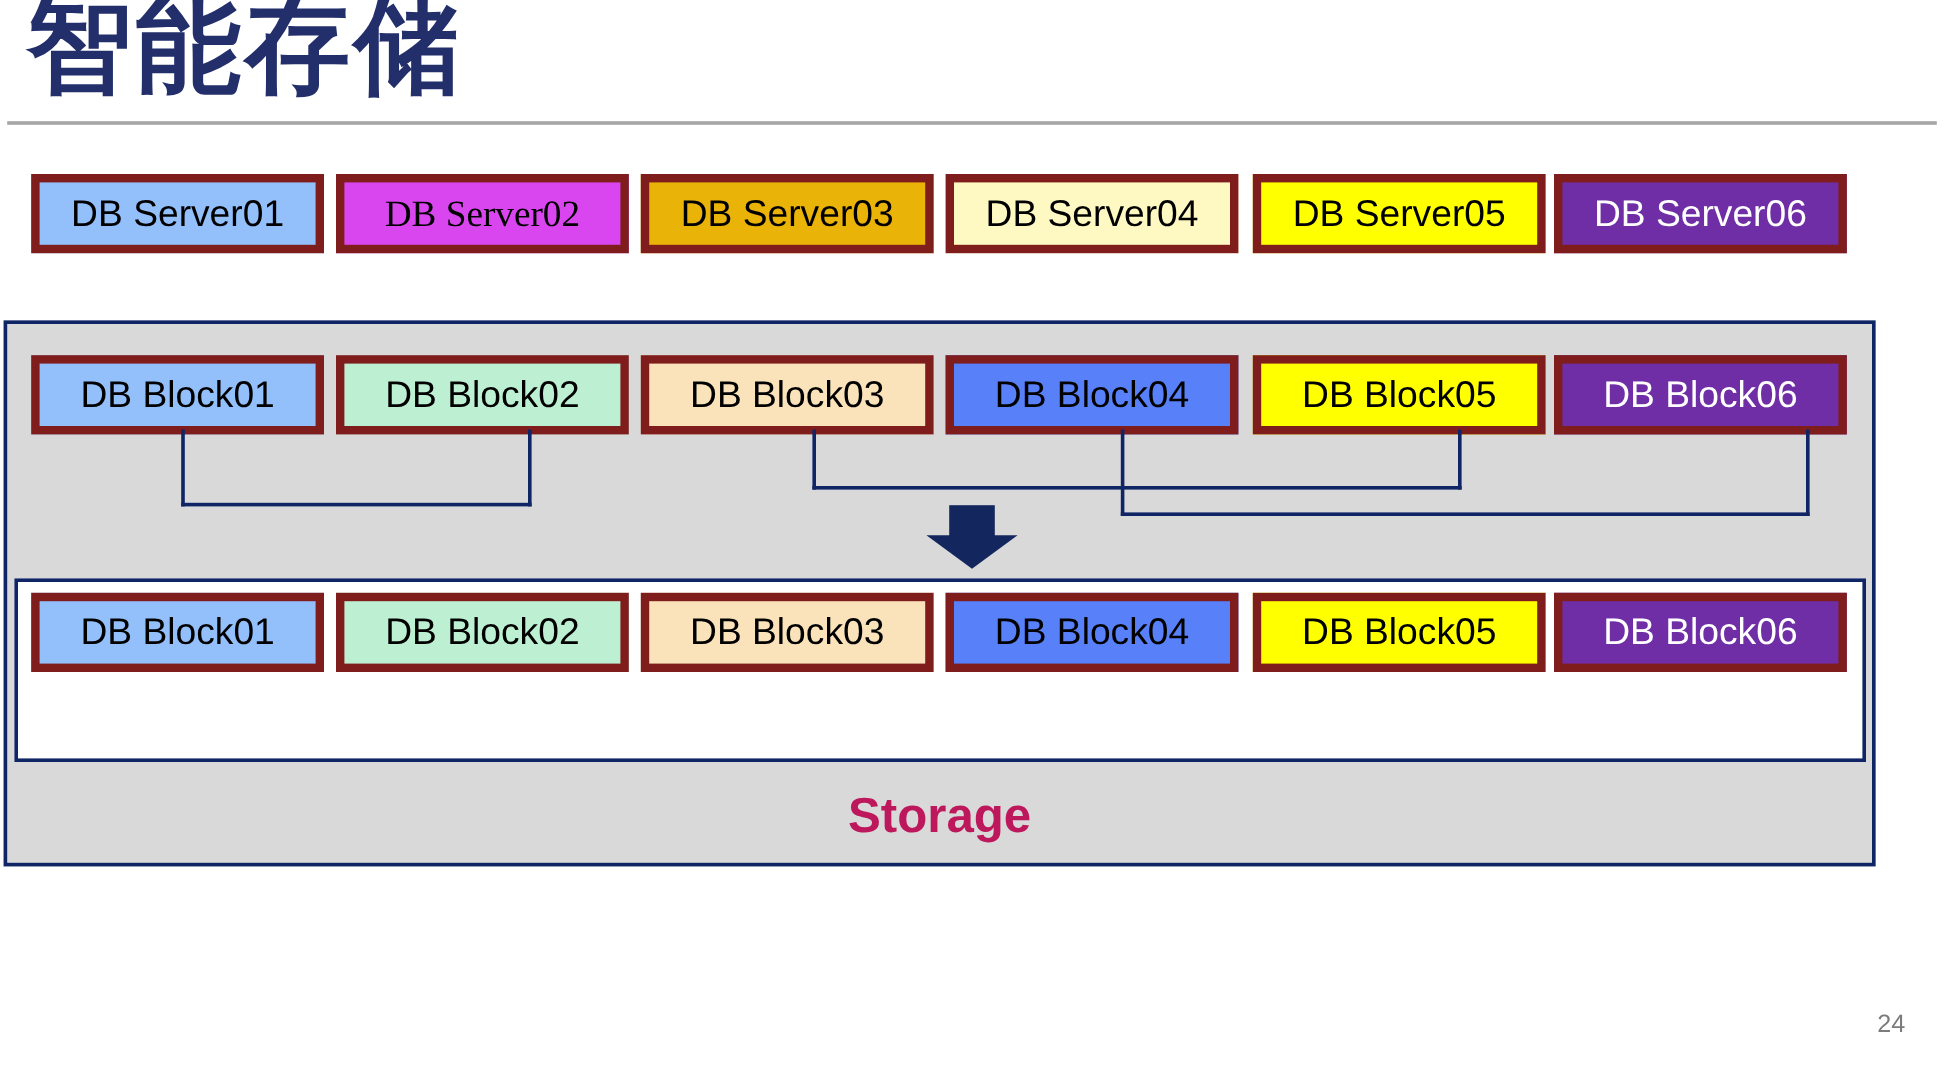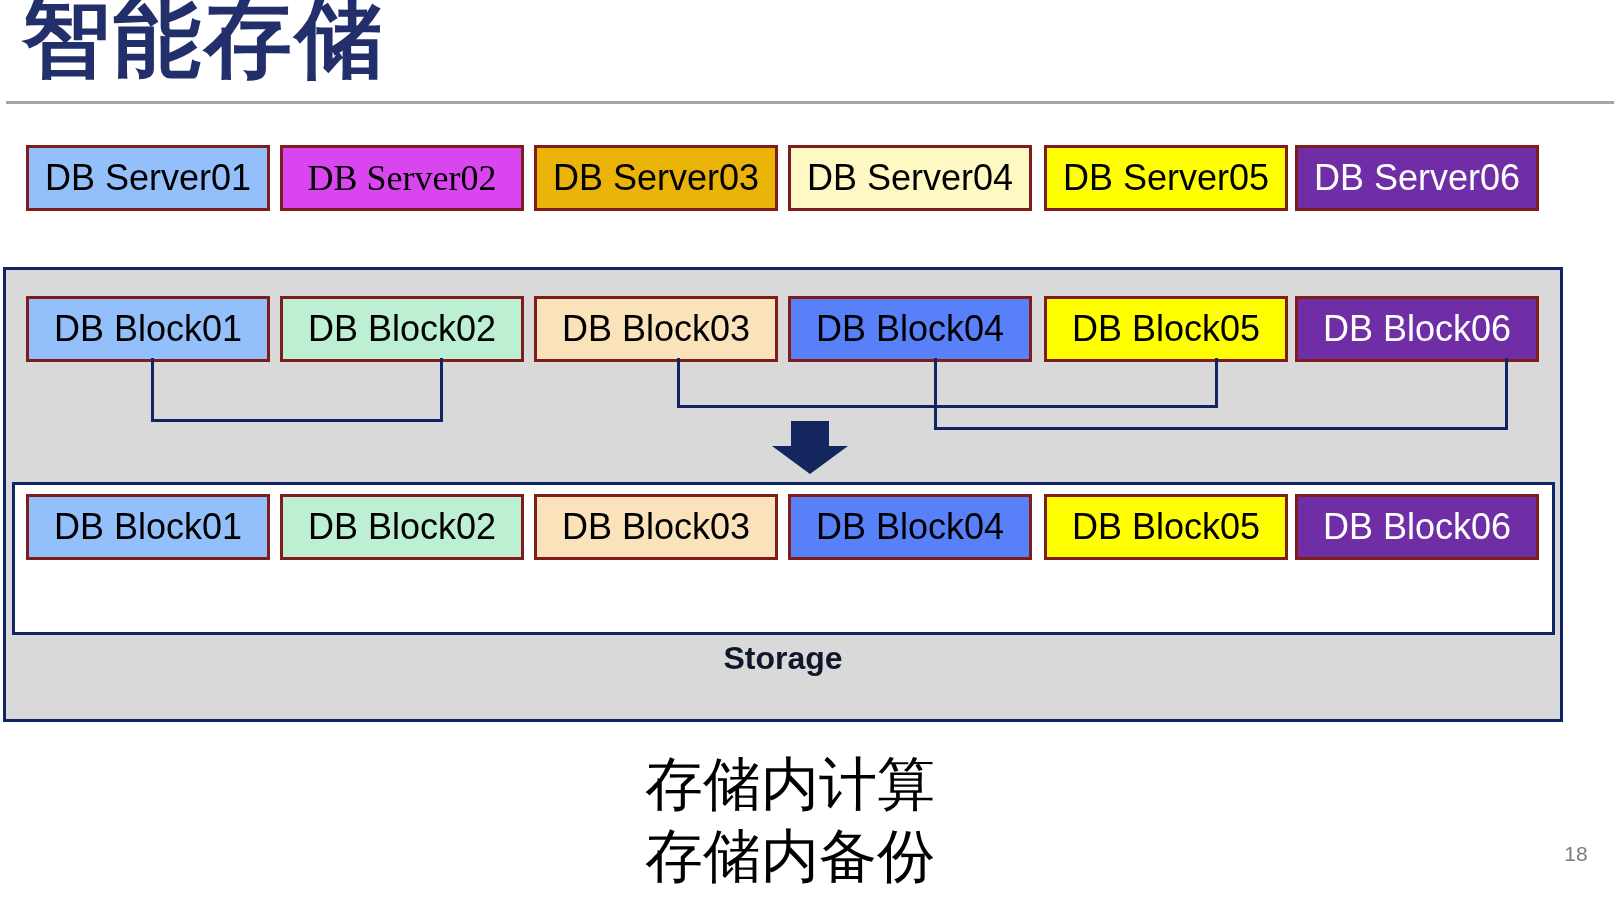--- a/index.html
+++ b/index.html
@@ -8,22 +8,22 @@
     font-family:"Liberation Sans","DejaVu Sans",sans-serif;overflow:hidden;
   }
   .title{
     position:absolute;left:22px;top:-8px;
     font-size:88px;font-weight:bold;letter-spacing:3px;line-height:1.05;
     color:#232F6B;white-space:nowrap;
   }
   .title-rule{position:absolute;left:6px;top:101px;width:1608px;height:3px;background:#A6A6A6;}
   .box{
     position:absolute;width:244px;height:66px;box-sizing:border-box;
-    border:3px solid #7f1d1d;display:flex;align-items:center;justify-content:center;
-    font-size:36px;color:#000;white-space:nowrap;
+    border:7px solid #7f1d1d;display:flex;align-items:center;justify-content:center;
+    font-size:31px;color:#000;white-space:nowrap;
   }
   .col1{left:26px}.col2{left:280px}.col3{left:534px}.col4{left:788px}.col5{left:1044px}.col6{left:1295px}
   .row-servers{top:145px}.row-b1{top:296px}.row-b2{top:494px}
   .storage-panel{
     position:absolute;left:3px;top:267px;width:1560px;height:455px;box-sizing:border-box;
     background:#D9D9D9;border:3px solid #0F2566;
   }
   .backup-panel{
     position:absolute;left:12px;top:482px;width:1543px;height:153px;box-sizing:border-box;
     background:#ffffff;border:3px solid #0F2566;
@@ -42,22 +42,22 @@
   .arrow-head{
     position:absolute;left:772px;top:446px;width:0;height:0;
     border-left:38px solid transparent;border-right:38px solid transparent;
     border-top:28px solid #13265E;
   }
   .backup-label{
     position:absolute;left:12px;top:574px;width:1543px;text-align:center;
     font-size:35px;color:#000;
   }
   .storage-label{
-    position:absolute;left:3px;top:640px;width:1560px;text-align:center;
-    font-size:32px;font-weight:bold;color:#0f172a;
+    position:absolute;left:3px;top:656px;width:1560px;text-align:center;
+    font-size:41px;font-weight:bold;color:#be185d;
   }
   .captions{
     position:absolute;left:0;top:748px;width:1580px;text-align:center;
     font-size:58px;line-height:1.24;color:#000;
   }
   .page-number{
     position:absolute;left:1552px;top:842px;width:48px;text-align:center;
     font-size:21px;color:#7C7C7C;
   }
 </style>
@@ -102,20 +102,16 @@
 
   <div class="box row-b2 col1" style="background-color: rgb(147, 191, 251); color: rgb(0, 0, 0);">DB Block01</div>
   <div class="box row-b2 col2" style="background-color: rgb(189, 240, 211); color: rgb(0, 0, 0);">DB Block02</div>
   <div class="box row-b2 col3" style="background-color: rgb(250, 227, 187); color: rgb(0, 0, 0);">DB Block03</div>
   <div class="box row-b2 col4" style="background-color: rgb(88, 128, 248); color: rgb(0, 0, 0);">DB Block04</div>
   <div class="box row-b2 col5" style="background-color: rgb(255, 255, 0); color: rgb(0, 0, 0);">DB Block05</div>
   <div class="box row-b2 col6" style="background-color: rgb(111, 46, 166); color: rgb(255, 255, 255);">DB Block06</div>
 
   <div class="storage-label">Storage</div>
 
-  <div class="captions">
-    <div>存储内计算</div>
-    <div>存储内备份</div>
-  </div>
 
-  <div class="page-number">18</div>
+  <div class="page-number">24</div>
 
 </div>
 
 </body></html>

